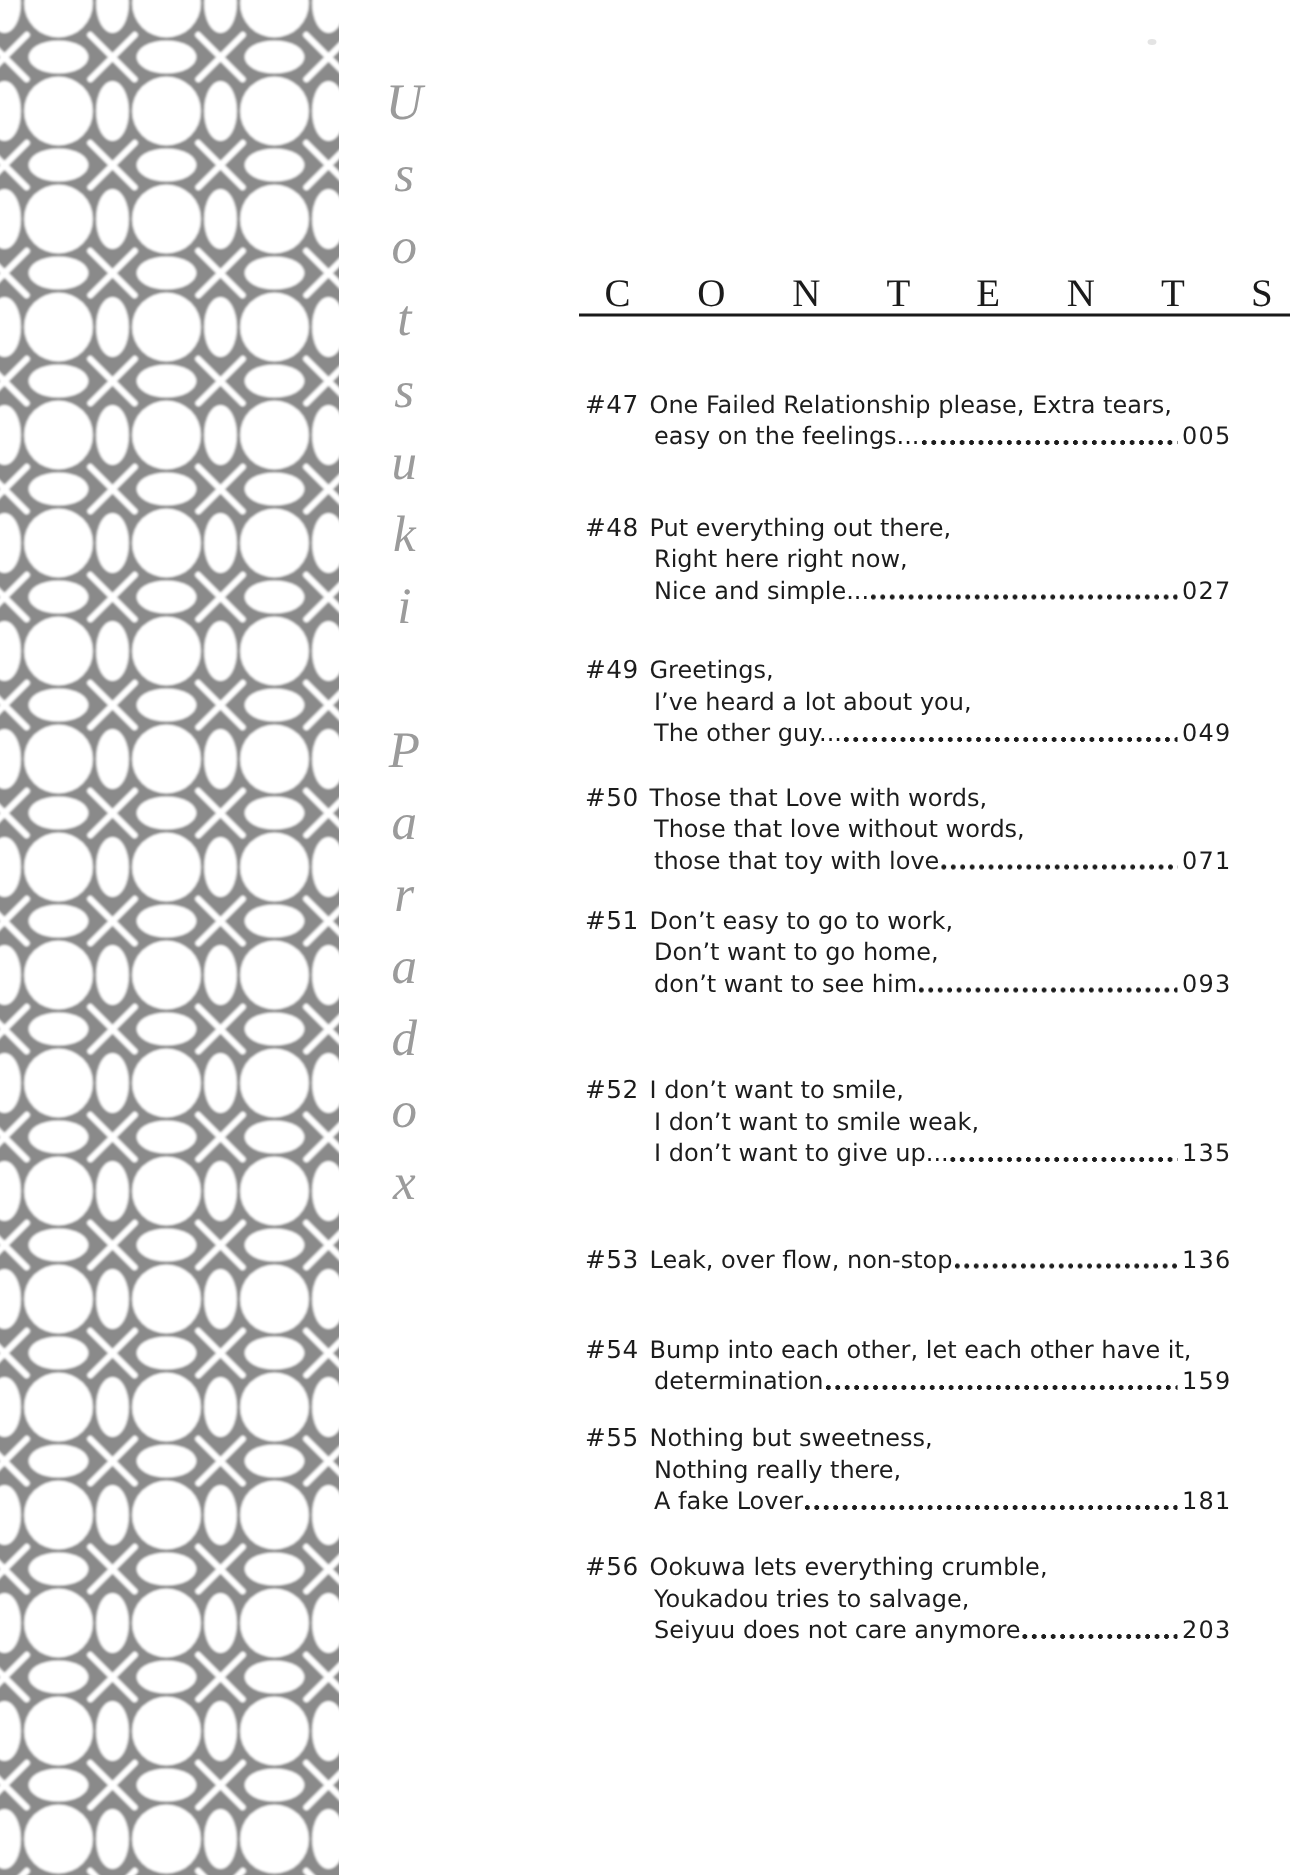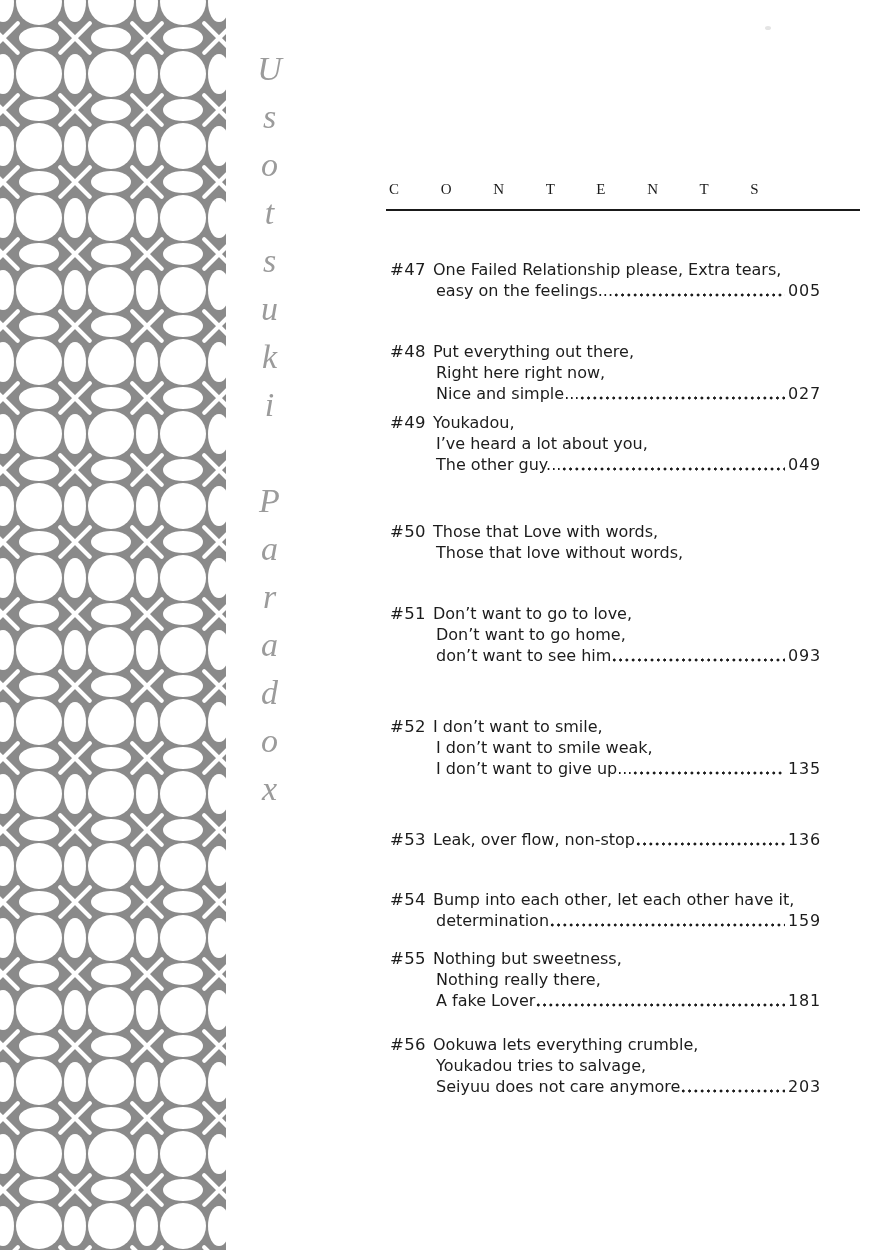--- a/index.html
+++ b/index.html
@@ -26,23 +26,23 @@
   }
 
   
   .faint-mark{
     position:absolute;left:765px;top:26px;width:6px;height:4px;
     background:#e4e4e4;border-radius:50%;
   }
 
   
   .contents-title{
-    position:absolute;left:389px;top:181px;
+    position:absolute;left:403px;top:181px;
     font-family:"Liberation Serif","DejaVu Serif",serif;
-    font-size:15px;font-weight:400;letter-spacing:19px;color:#1b1b1b;
+    font-size:26px;font-weight:400;letter-spacing:19px;color:#1b1b1b;
     white-space:nowrap;
   }
   .title-rule{
     position:absolute;left:386px;top:209px;width:474px;height:2px;
     background:#1a1a1a;
   }
 
   
   .entry{
     position:absolute;left:390px;width:431px;
@@ -122,45 +122,50 @@
     <div class="line">Put everything out there,</div>
     <div class="line">Right here right now,</div>
     <div class="line last">
       <span>Nice and simple...</span>
       <span class="leader"></span>
       <span class="pg">027</span>
     </div>
   </div>
 </div>
 
-<div class="entry" style="top:412px">
+<div class="entry" style="top:436px">
   <span class="num">#49</span>
   <div class="lines">
-    <div class="line">Youkadou,</div>
+    <div class="line">Greetings,</div>
     <div class="line">I’ve heard a lot about you,</div>
     <div class="line last">
       <span>The other guy...</span>
       <span class="leader"></span>
       <span class="pg">049</span>
     </div>
   </div>
 </div>
 
 <div class="entry" style="top:521px">
   <span class="num">#50</span>
   <div class="lines">
     <div class="line">Those that Love with words,</div>
     <div class="line">Those that love without words,</div>
+    <div class="line last">
+      <span>those that toy with love</span>
+      <span class="leader"></span>
+      <span class="pg">071</span>
+    </div>
   </div>
 </div>
 
 <div class="entry" style="top:603px">
   <span class="num">#51</span>
   <div class="lines">
-    <div class="line">Don’t want to go to love,</div>
+    <div class="line">Don’t easy to go to work,</div>
     <div class="line">Don’t want to go home,</div>
     <div class="line last">
       <span>don’t want to see him</span>
       <span class="leader"></span>
       <span class="pg">093</span>
     </div>
   </div>
 </div>
 
 <div class="entry" style="top:716px">

